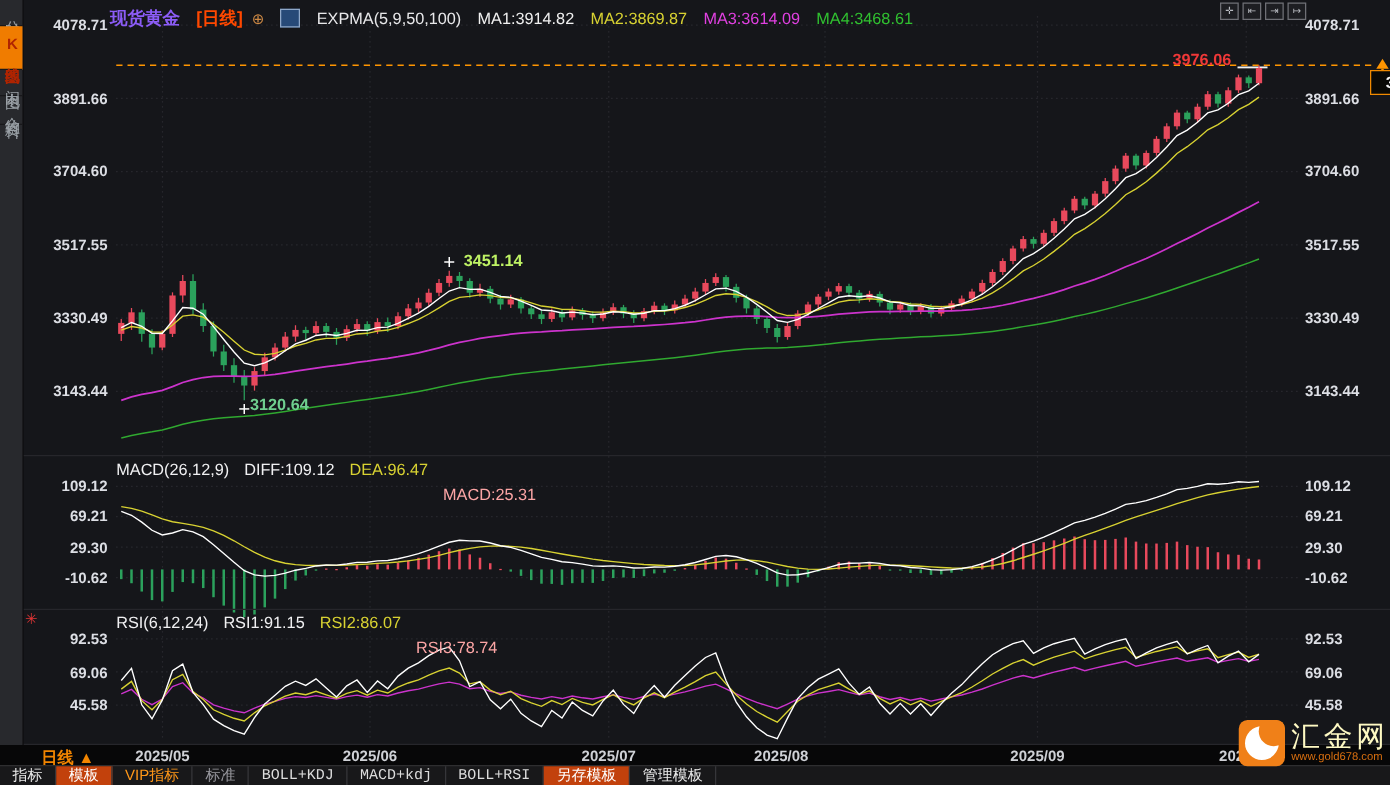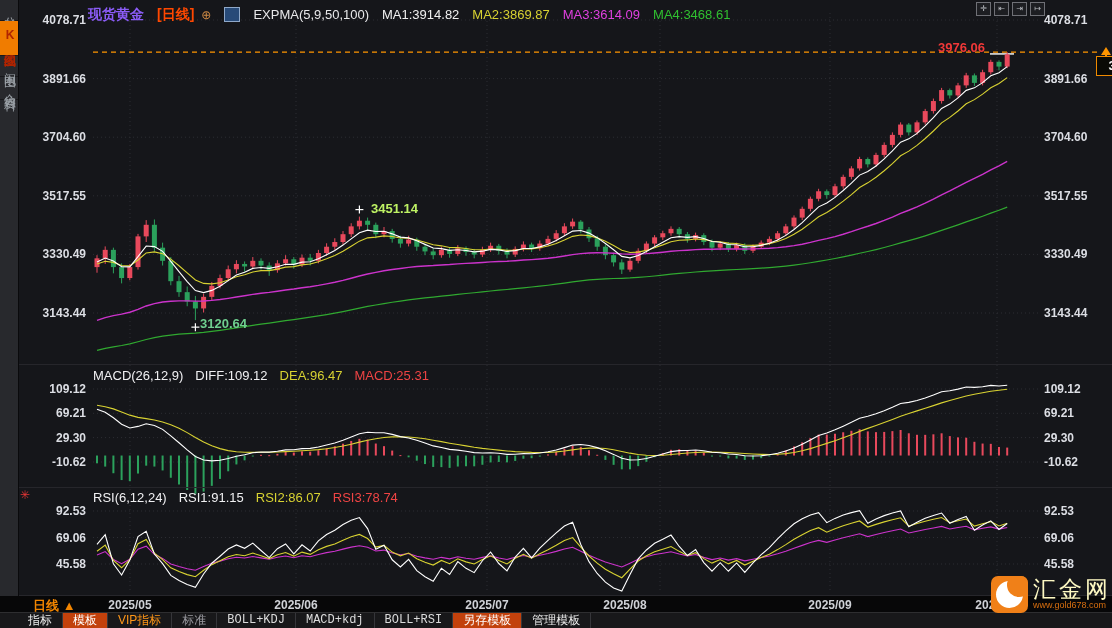--- a/index.html
+++ b/index.html
@@ -24,32 +24,32 @@
   
   #toolbar{position:absolute;left:976px;top:2px;display:flex;gap:3px;}
   .tool-btn{width:13px;height:12px;border:1px solid #6f7076;background:#1d1e22;color:#b9bcc2;
             font-size:8px;line-height:12px;text-align:center;cursor:pointer;}
   
   .ax{position:absolute;font-size:12px;font-weight:bold;color:#dcdee4;white-space:nowrap;}
   .ax.left{width:56px;text-align:right;}
   .date-label{position:absolute;top:598px;width:66px;text-align:center;font-size:12px;
               font-weight:bold;color:#cfd1d6;}
   .panel-title{position:absolute;display:flex;gap:12px;font-size:13px;white-space:nowrap;}
-  .pt-white{color:#f0f0f2;} .pt-yellow{color:#d8d232;} .pt-magenta{color:#ef4444;}
+  .pt-white{color:#f0f0f2;} .pt-yellow{color:#d8d232;} .pt-magenta{color:#fca5a5;margin-top:20px;}
   .sun-icon{position:absolute;color:#e03535;font-size:12px;}
   .ann{position:absolute;font-size:13px;font-weight:bold;white-space:nowrap;}
   #price-tag{position:absolute;left:1096px;top:56px;width:70px;height:18px;background:#0a0a06;
              border:1px solid #f08a00;color:#f5f5f5;font-size:13px;font-weight:bold;
              text-align:center;line-height:18px;}
   .sep-line{position:absolute;left:19px;right:0;height:1px;background:#26262b;}
   
   #xrow{position:absolute;left:0;top:596px;width:1112px;height:16px;background:#070708;}
   #period-btn{position:absolute;left:33px;top:597px;color:#f28500;font-size:13px;font-weight:bold;cursor:pointer;}
   #tabrow{position:absolute;left:0;top:612px;width:1112px;height:16px;background:#18181a;
-          border-top:1px solid #2e2e30;display:flex;padding-left:18px;box-sizing:border-box;}
+          border-top:1px solid #2e2e30;display:flex;box-sizing:border-box;}
   .tab{height:16px;line-height:15px;padding:0 10px;font-size:12px;cursor:pointer;
        border-right:1px solid #36363a;white-space:nowrap;}
   .tab.plain{color:#ececec;} .tab.active{background:#c2410c;color:#fff;}
   .tab.orange{color:#ff9718;} .tab.dim{color:#9a9aa0;}
   .tab.mono{font-family:"Liberation Mono",monospace;color:#dcdcdc;}
   
   #logo{position:absolute;left:991px;top:576px;display:flex;gap:5px;z-index:5;}
   .logo-icon{width:37px;height:37px;background:#f08018;border-radius:7px;position:relative;overflow:hidden;}
   .logo-icon .moon{position:absolute;left:5px;top:5px;width:27px;height:27px;background:#fff;border-radius:50%;}
   .logo-icon .cut{position:absolute;right:-3px;top:-3px;width:24px;height:24px;background:#f08018;border-radius:50%;}

